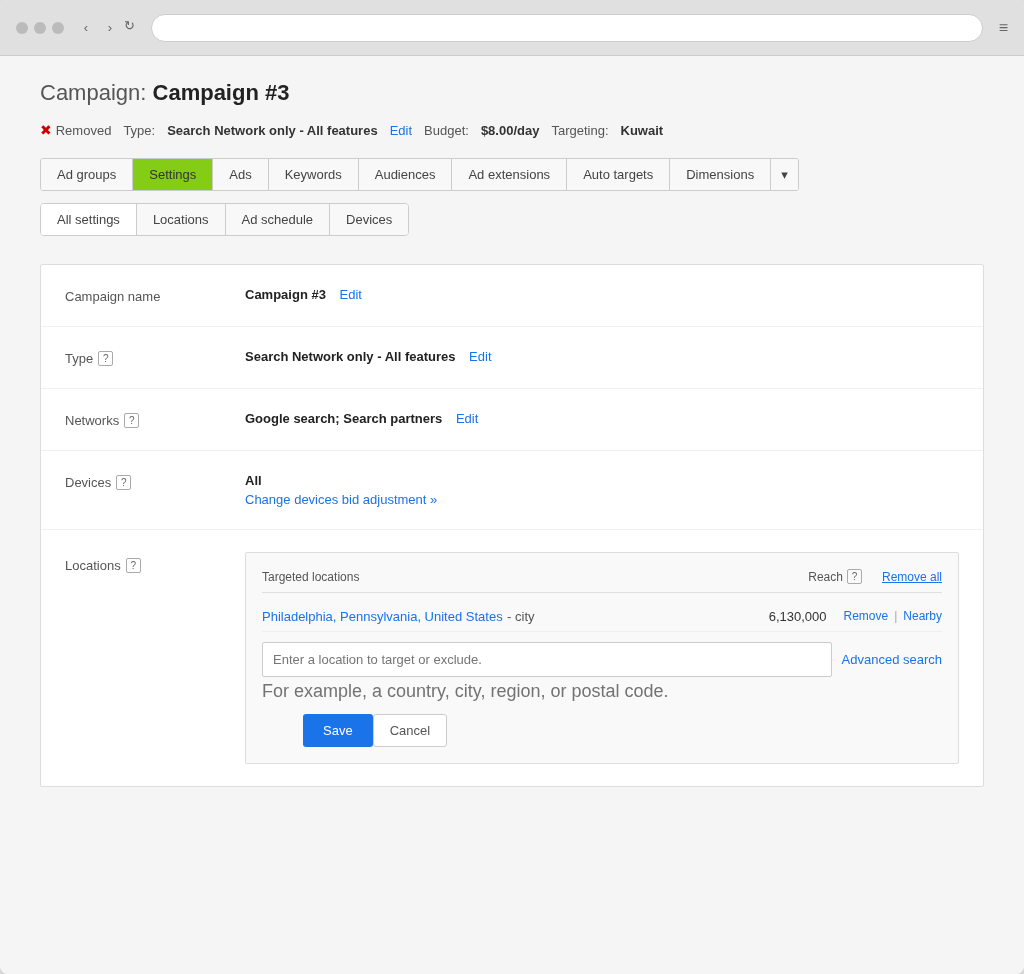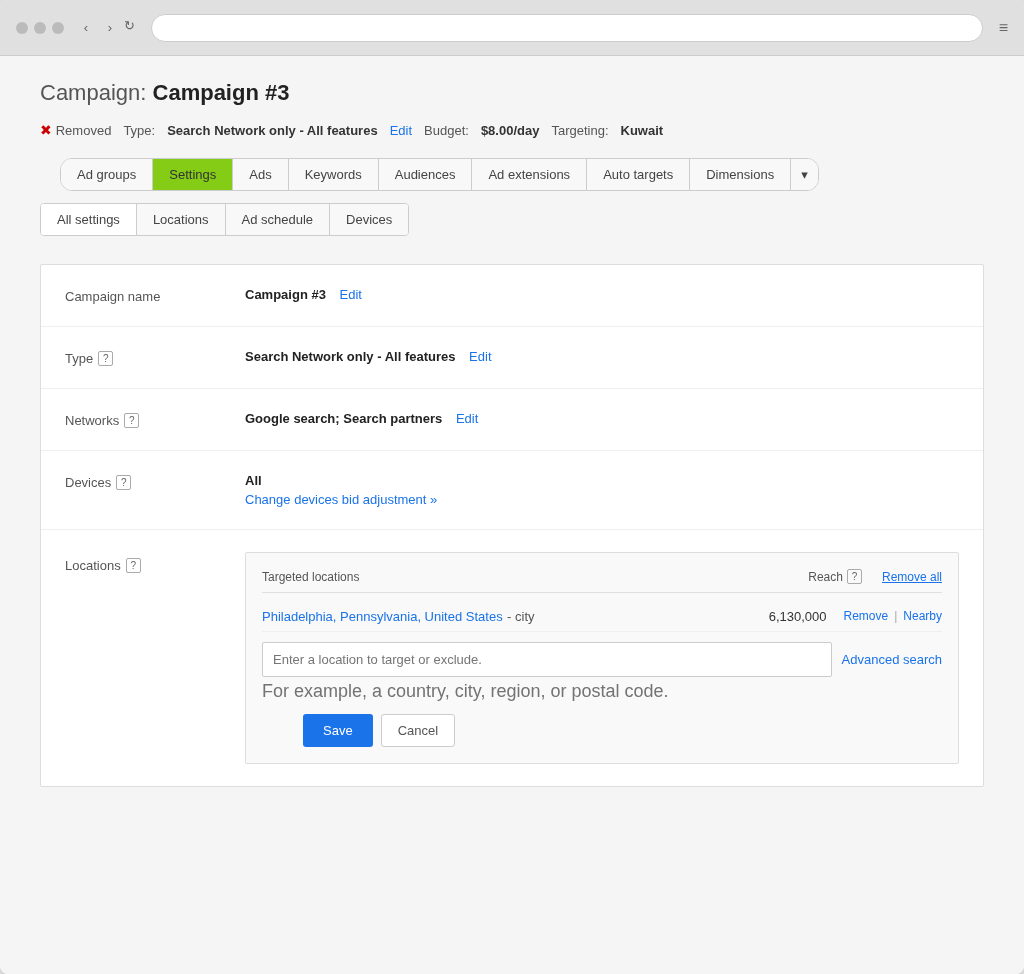--- a/index.html
+++ b/index.html
@@ -111,26 +111,25 @@
     .meta-link {
       color: #1a73e8;
       cursor: pointer;
       text-decoration: none;
     }
     .bold-val { font-weight: bold; color: #333; }
     .tabs-primary {
       display: flex;
       gap: 0;
       border: 1px solid #ccc;
-      border-radius: 12px;
+      border-radius: 3px;
       background: white;
       margin-bottom: 12px;
       overflow: hidden;
       width: fit-content;
-      margin-left: 20px;
     }
     .tab-primary {
       padding: 8px 16px;
       font-size: 13px;
       color: #444;
       cursor: pointer;
       border-right: 1px solid #ccc;
       background: #f8f8f8;
       white-space: nowrap;
     }
@@ -308,21 +307,20 @@
       cursor: pointer;
       white-space: nowrap;
     }
     .location-hint {
       font-size: 18px;
       color: #737373;
       margin-top: 4px;
     }
     .location-buttons {
       display: flex;
-      gap: 8px;
       margin-top: 12px;
       padding-left: 41px;
     }
     .btn-save {
       background: #1a73e8;
       color: white;
       border: none;
       border-radius: 3px;
       padding: 8px 20px;
       font-size: 13px;

